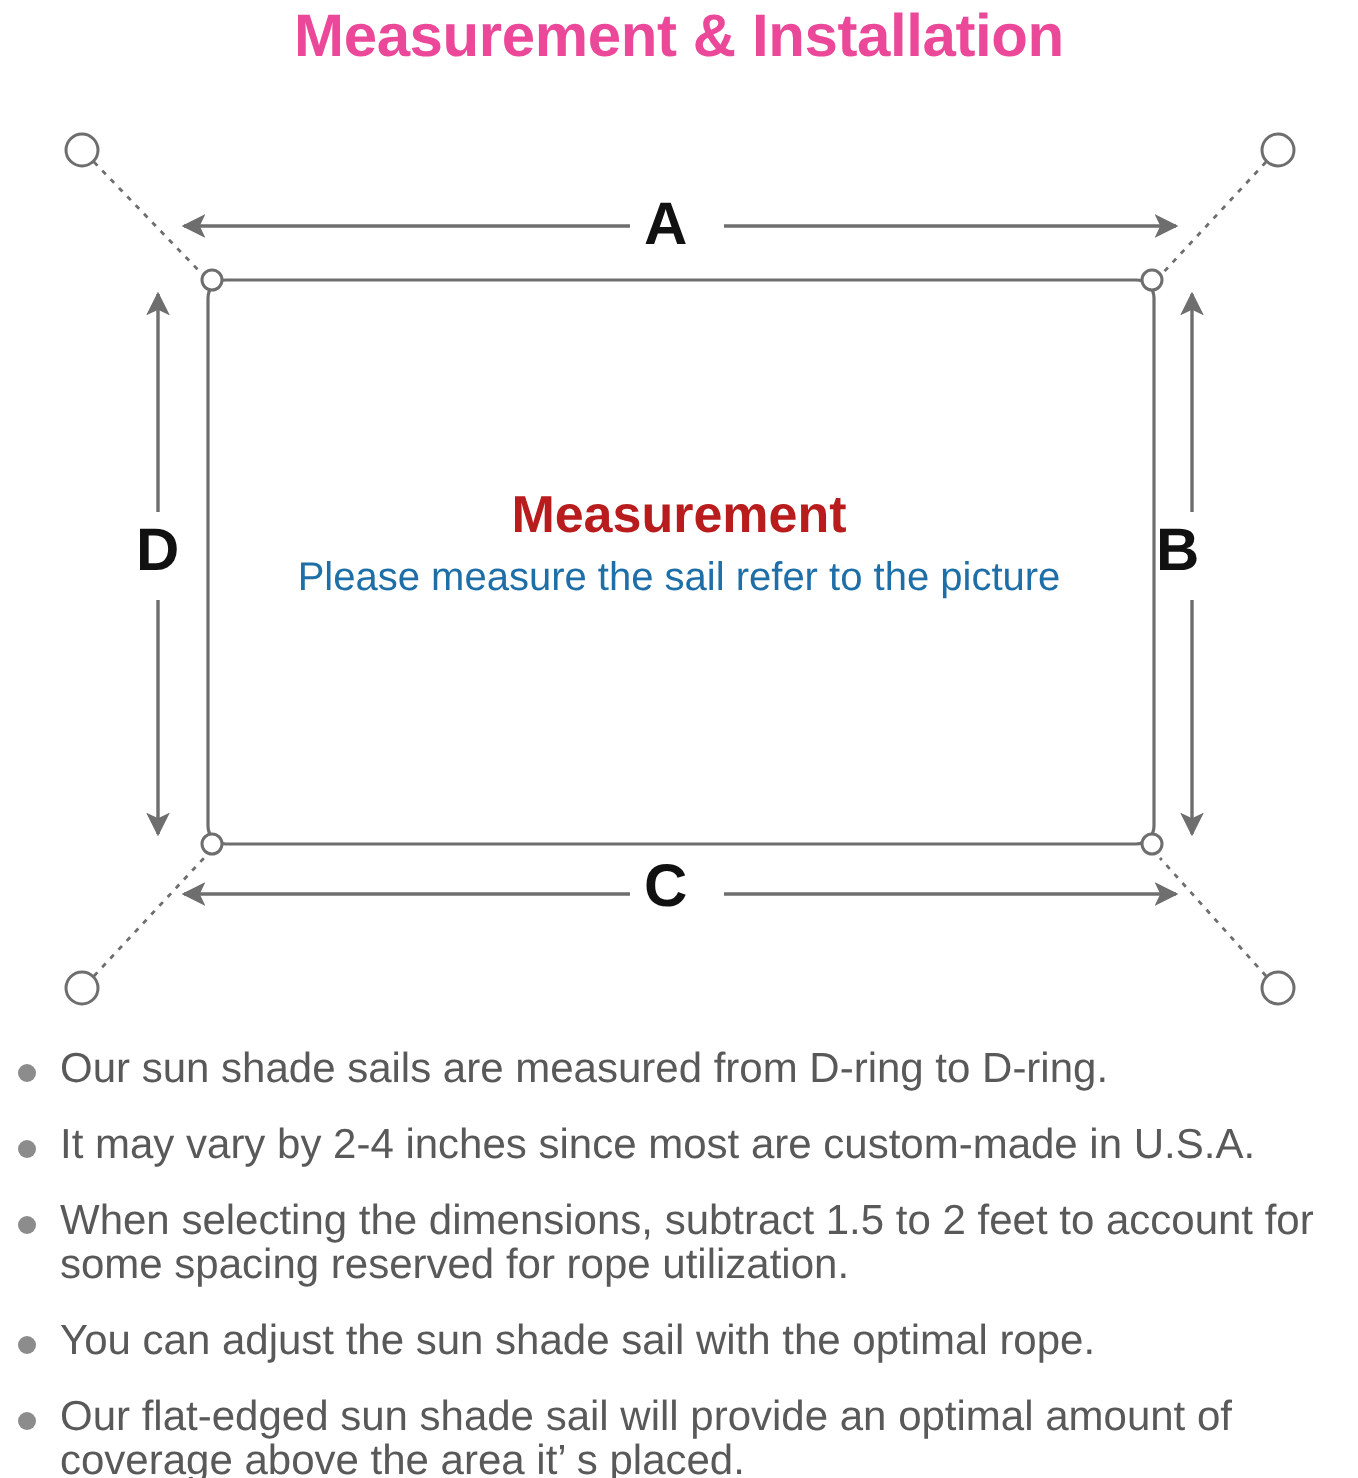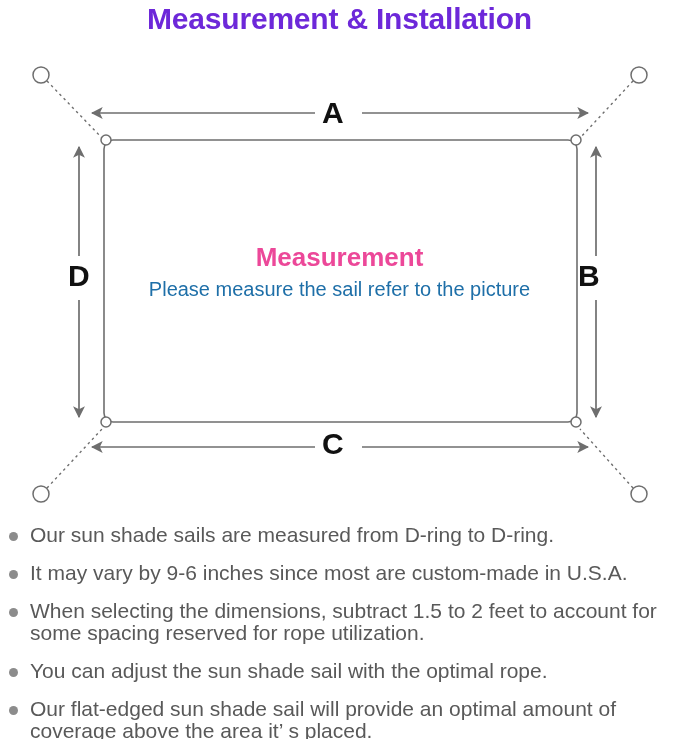--- a/index.html
+++ b/index.html
@@ -24,21 +24,21 @@
   
   .title {
     position: absolute;
     left: 0;
     top: 2px;
     width: 679px;
     text-align: center;
     font-size: 30px;
     font-weight: bold;
     letter-spacing: -0.2px;
-    color: #6d28d9;
+    color: #ec4899;
     white-space: nowrap;
   }
 
   
   .diagram {
     position: absolute;
     left: 0;
     top: 48px;
     width: 679px;
     height: 470px;
@@ -61,21 +61,21 @@
   #label-B { left: 578px; top: 213px; }
 
   .center-title {
     position: absolute;
     left: 0;
     top: 194px;
     width: 679px;
     text-align: center;
     font-size: 26px;
     font-weight: bold;
-    color: #ec4899;
+    color: #b91c1c;
   }
   .center-sub {
     position: absolute;
     left: 0;
     top: 230px;
     width: 679px;
     text-align: center;
     font-size: 20px;
     font-weight: normal;
     color: #1e6fa8;
@@ -182,21 +182,21 @@
 
   <div class="notes">
 
     <div class="note">
       <span class="bullet"></span>
       <span class="txt">Our sun shade sails are measured from D-ring to D-ring.</span>
     </div>
 
     <div class="note">
       <span class="bullet"></span>
-      <span class="txt">It may vary by 9-6 inches since most are custom-made in U.S.A.</span>
+      <span class="txt">It may vary by 2-4 inches since most are custom-made in U.S.A.</span>
     </div>
 
     <div class="note">
       <span class="bullet"></span>
       <span class="txt">When selecting the dimensions, subtract 1.5 to 2 feet to account for some spacing reserved for rope utilization.</span>
     </div>
 
     <div class="note">
       <span class="bullet"></span>
       <span class="txt">You can adjust the sun shade sail with the optimal rope.</span>

